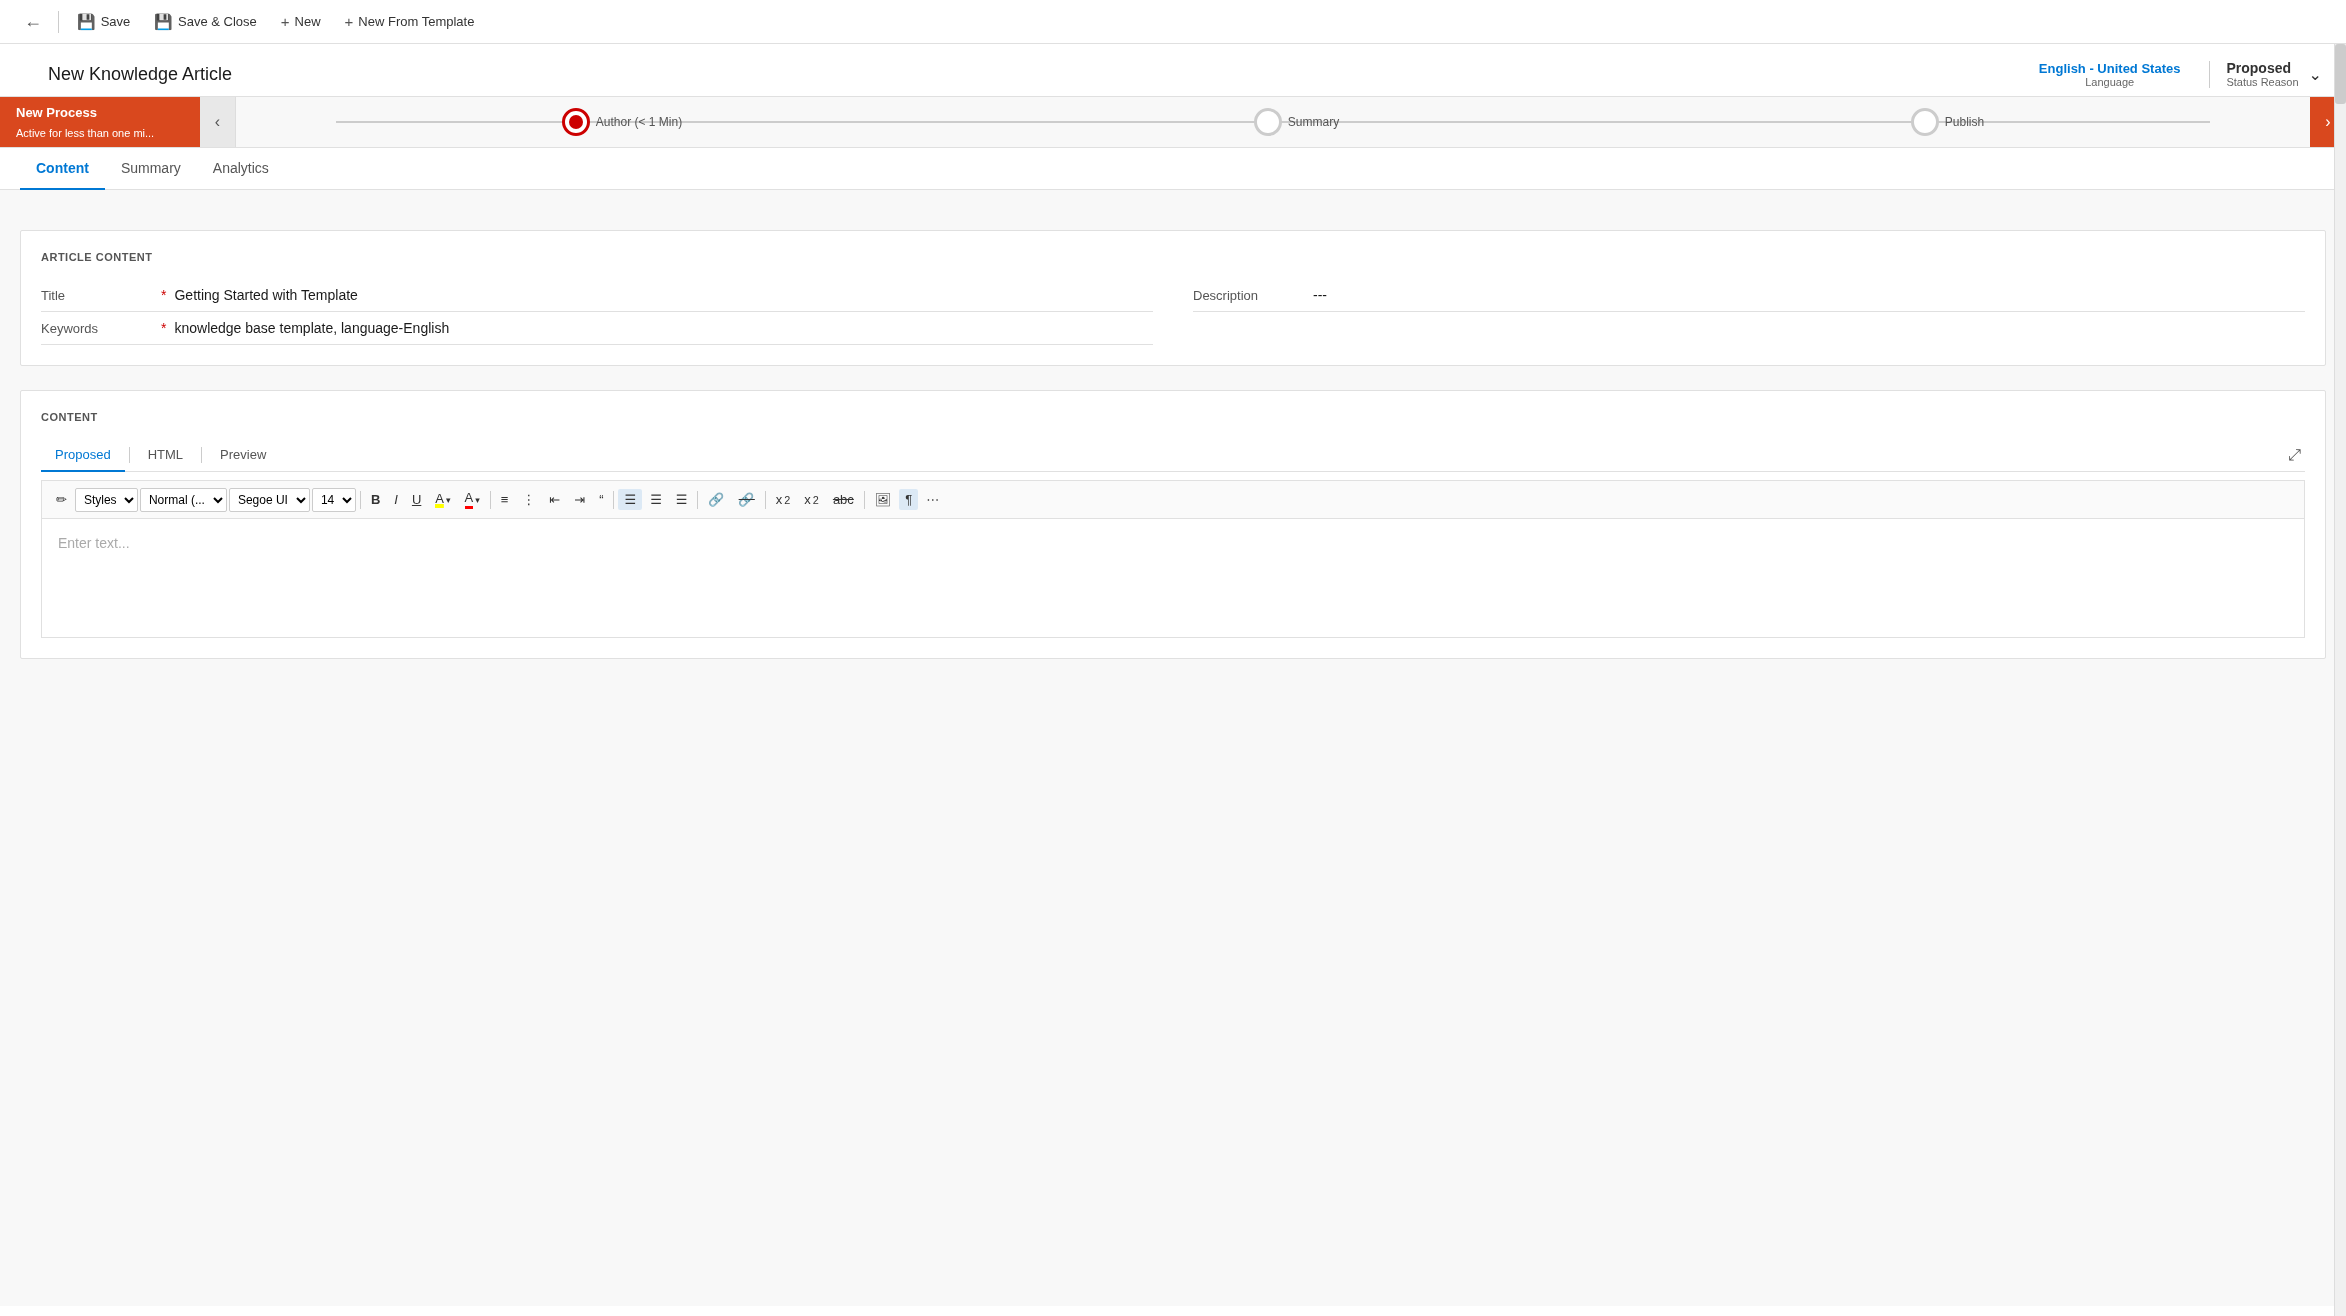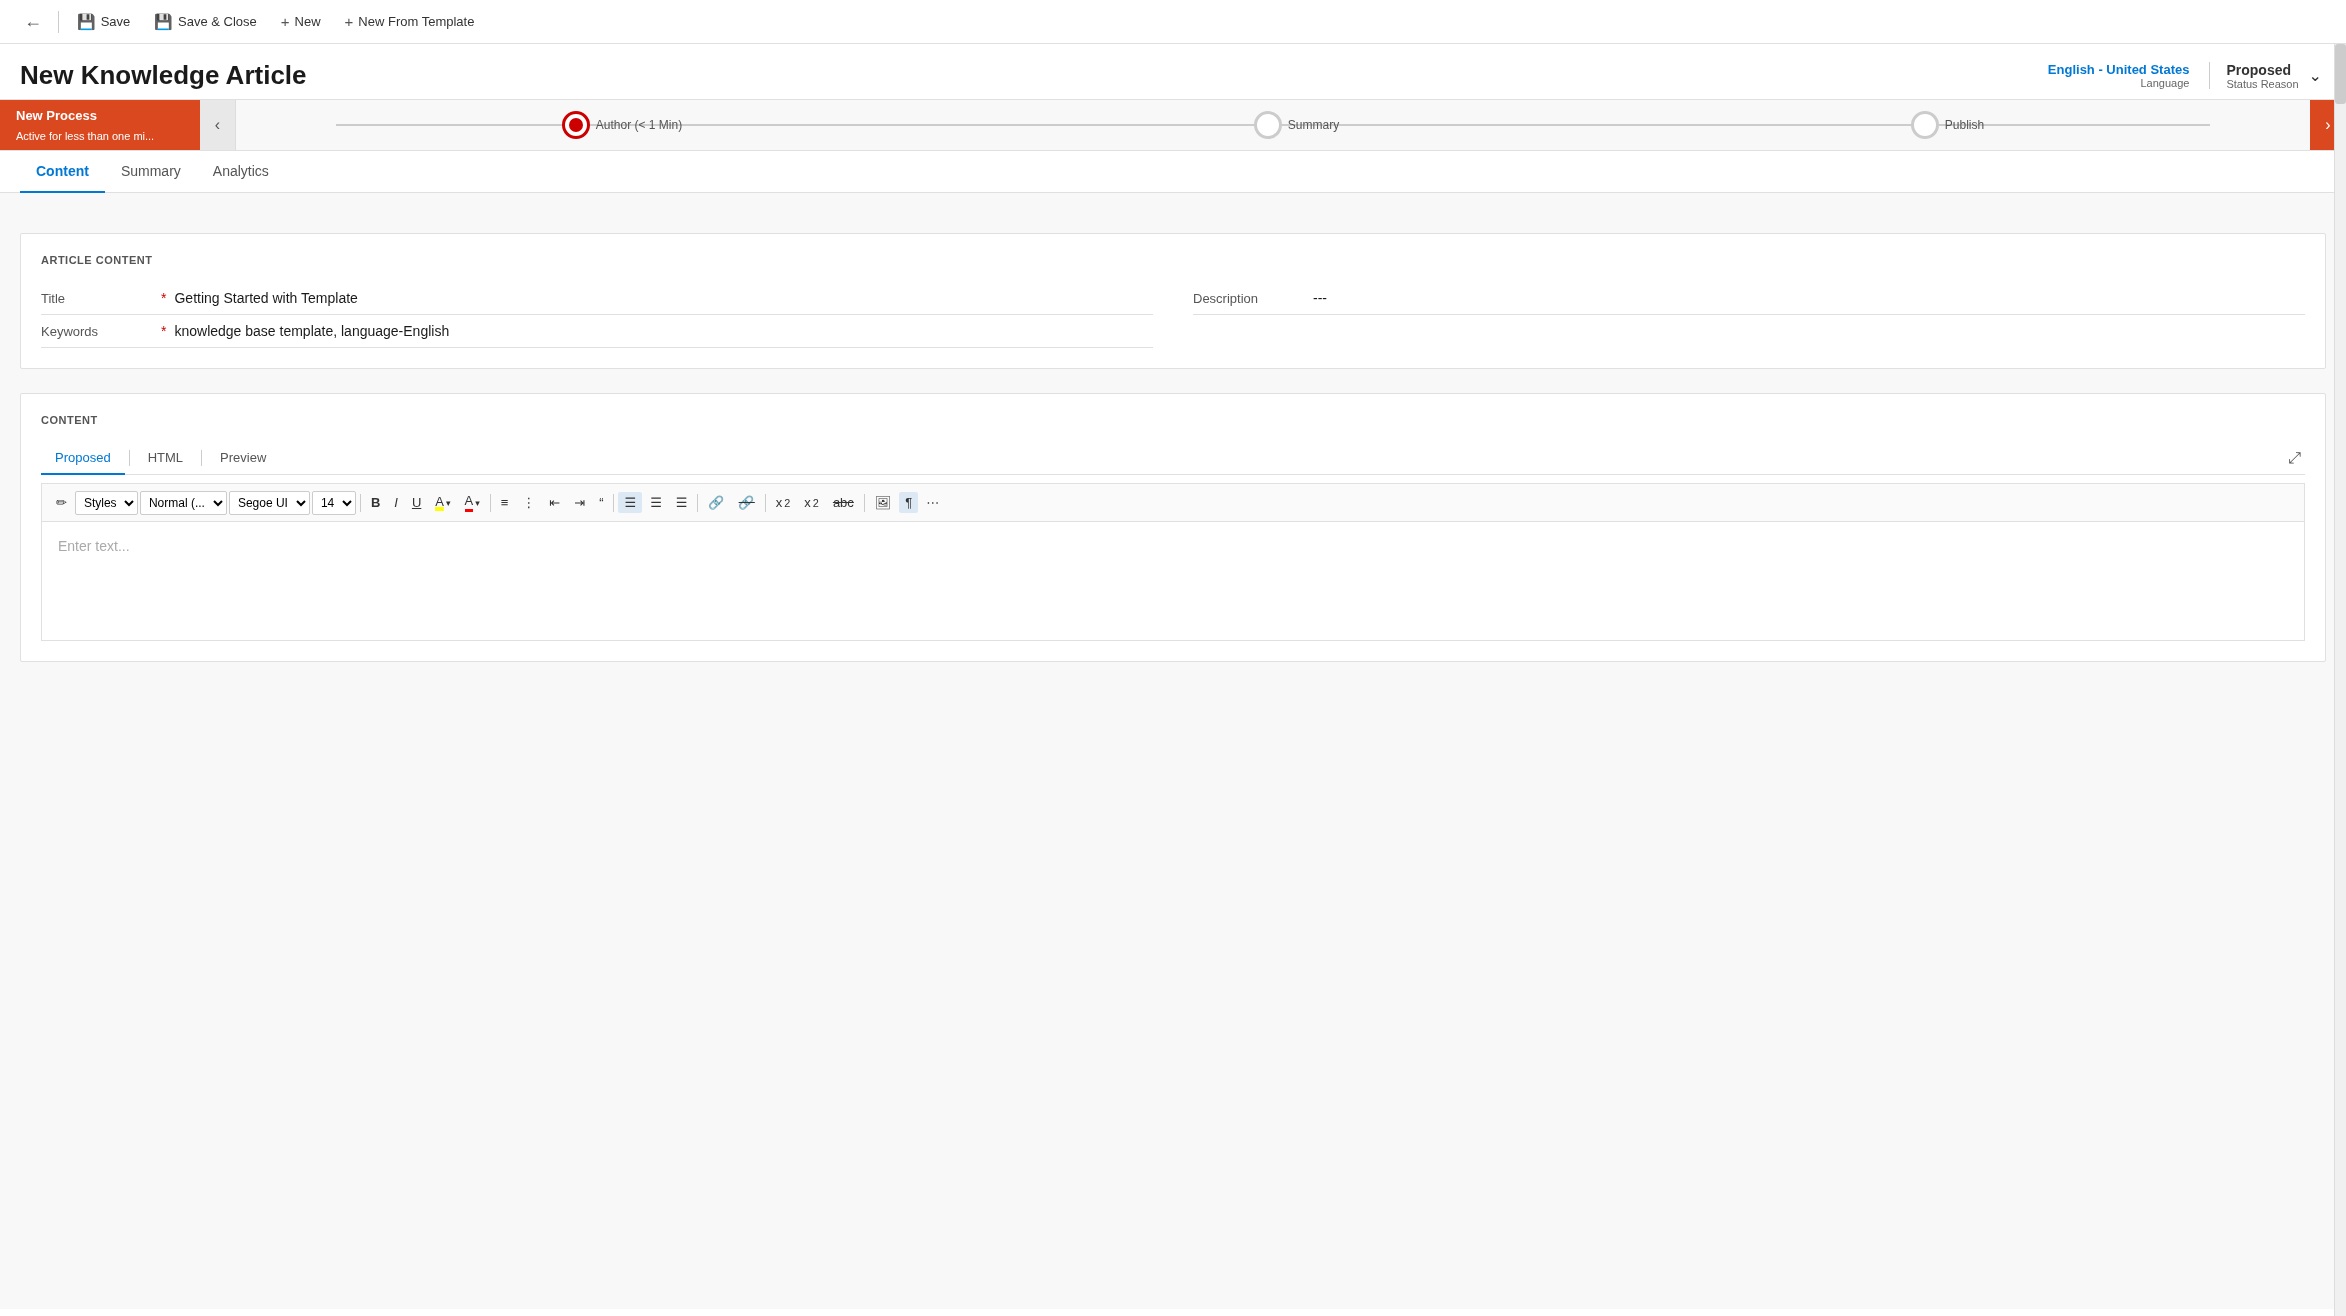--- a/index.html
+++ b/index.html
@@ -40,32 +40,33 @@
 
     
     .page-header {
       display: flex;
       align-items: center;
       justify-content: space-between;
       padding: 16px 20px 8px 20px;
       background: #fff;
     }
     .page-title {
-      font-size: 26px;
-      font-weight: 700;
+      font-size: 18px;
+      font-weight: 400;
       color: #1a1a1a;
+      margin-left: 28px;
     }
     .header-right {
       display: flex;
       align-items: center;
       gap: 0;
     }
     .language-section {
-      text-align: right;
-      padding-right: 20px;
+      text-align: center;
+      padding-right: 29px;
       border-right: 1px solid #ccc;
     }
     .language-label {
       font-size: 13px;
       color: #0078d4;
       font-weight: 600;
       cursor: pointer;
     }
     .language-sublabel {
       font-size: 11px;

